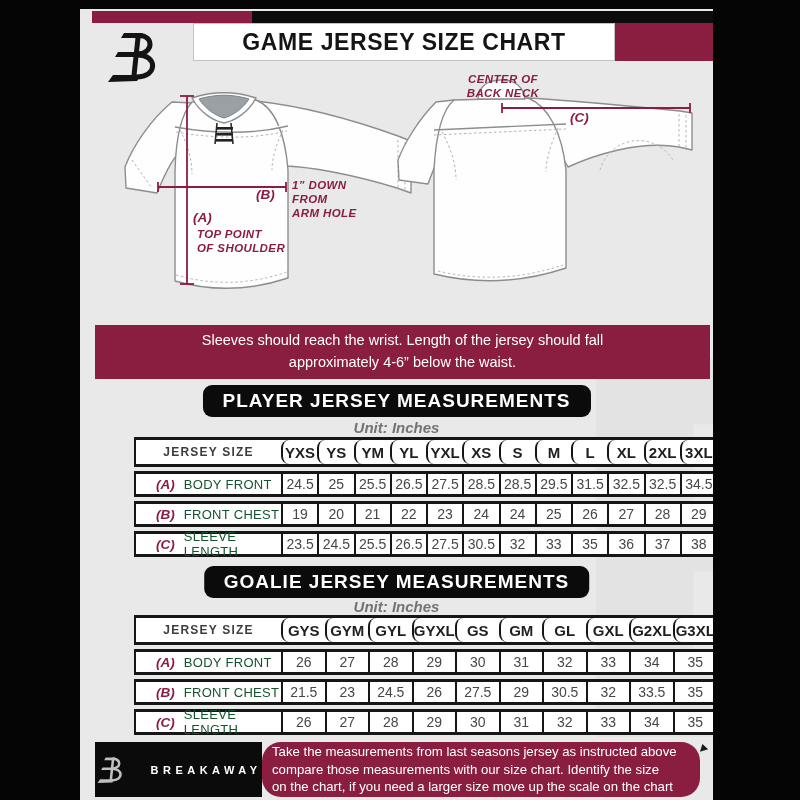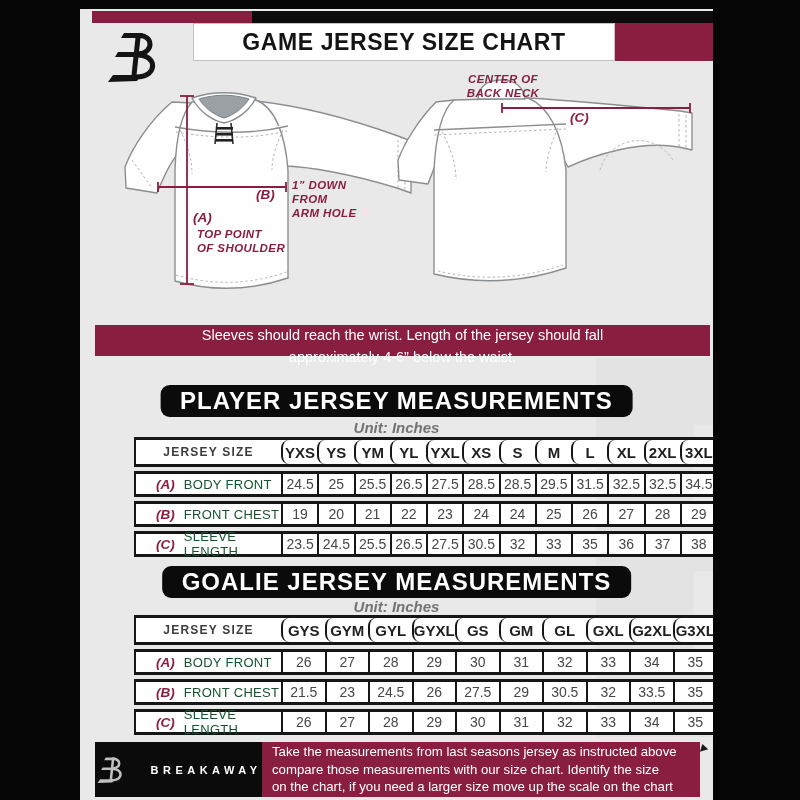--- a/index.html
+++ b/index.html
@@ -26,25 +26,25 @@
 
   svg.diagrams{position:absolute;left:0;top:61px;z-index:1;}
   .jersey{fill:#fefefe;stroke:#8b8e91;stroke-width:1.4;stroke-linejoin:round;}
   .stitch{fill:none;stroke:#b3b3b3;stroke-width:1;stroke-dasharray:2.5,2.5;}
   .mline{stroke:var(--maroon);stroke-width:1.8;fill:none;}
   .mlabel{fill:var(--maroon);font-weight:bold;font-style:italic;font-size:11.5px;letter-spacing:.4px;}
   .mkey{fill:var(--maroon);font-weight:bold;font-style:italic;font-size:13.5px;}
   .collar-inner{fill:#9aa0a4;stroke:#7e8387;stroke-width:1;}
   .lace{stroke:#2a2a2a;stroke-width:1.6;fill:none;}
 
-  .banner{position:absolute;left:15px;top:316px;width:615px;height:31px;background:var(--maroon);
-    color:#fff;font-size:14.5px;line-height:1.5;text-align:center;display:flex;flex-direction:column;z-index:2;}
+  .banner{position:absolute;left:15px;top:316px;width:615px;height:54px;background:var(--maroon);
+    color:#fff;font-size:14.5px;line-height:1.5;text-align:center;display:flex;flex-direction:column;justify-content:center;z-index:2;}
 
   .section-title{position:absolute;left:50%;transform:translateX(-50%);height:32px;background:#0b0b0b;color:#fff;
-    border-radius:9px;display:flex;align-items:center;padding:0 20px;font-weight:bold;font-size:24px;letter-spacing:1px;white-space:nowrap;z-index:2;}
+    border-radius:9px;display:flex;align-items:center;padding:0 20px;font-weight:bold;font-size:19px;letter-spacing:1px;white-space:nowrap;z-index:2;}
   .st-player{top:376px;}
   .st-goalie{top:557px;}
   .unit{position:absolute;left:0;width:100%;text-align:center;font-style:italic;font-weight:bold;font-size:15px;color:#737373;z-index:2;}
   .unit-player{top:410px;}
   .unit-goalie{top:589px;}
 
   .mtable{position:absolute;left:54px;width:582px;z-index:2;}
   .t-player{top:428px;}
   .t-goalie{top:606px;}
   .trow{display:flex;height:20px;border-top:3px solid #161616;border-bottom:3px solid #161616;background:#fff;margin-bottom:4px;box-sizing:content-box;}
@@ -56,21 +56,21 @@
   .size-cell{flex:1;font-weight:bold;font-size:15px;color:#1f1f1f;border-radius:8px;}
   .val-cell{flex:1;font-size:14px;color:#474747;}
   .trow .label-cell.row-lab{justify-content:flex-start;padding-left:20px;gap:9px;}
   .rkey{color:var(--maroon);font-weight:bold;font-style:italic;font-size:13.5px;}
   .rlabel{font-size:13px;color:#14532d;letter-spacing:.3px;}
 
   .footer-black{position:absolute;left:15px;top:733px;width:167px;height:55px;background:#0b0b0b;
     display:flex;align-items:center;justify-content:center;gap:19px;z-index:2;}
   .footer-brand{color:#fff;font-weight:bold;font-size:11px;letter-spacing:4.5px;}
   .footer-maroon{position:absolute;left:182px;top:733px;width:438px;height:55px;background:var(--maroon);
-    color:#fff;font-size:13.2px;line-height:1.32;display:flex;flex-direction:column;justify-content:center;padding-left:10px;z-index:2;}
+    color:#fff;font-size:13.2px;line-height:1.32;display:flex;flex-direction:column;justify-content:center;padding-left:10px;z-index:2;border-radius:19px;}
 
   .cursor-mark{position:absolute;left:621px;top:736px;width:0;height:0;z-index:3;
     border-left:7px solid #1a1a1a;border-top:3px solid transparent;border-bottom:5px solid transparent;transform:rotate(18deg);}
 
   .blogo-black{fill:none;stroke:#141414;}
   .blogo-silver{fill:none;stroke:#bfbfbf;}
   .blogo-fill-black{fill:#141414;stroke:none;}
   .blogo-fill-silver{fill:#bfbfbf;stroke:none;}
 </style>
 </head>

